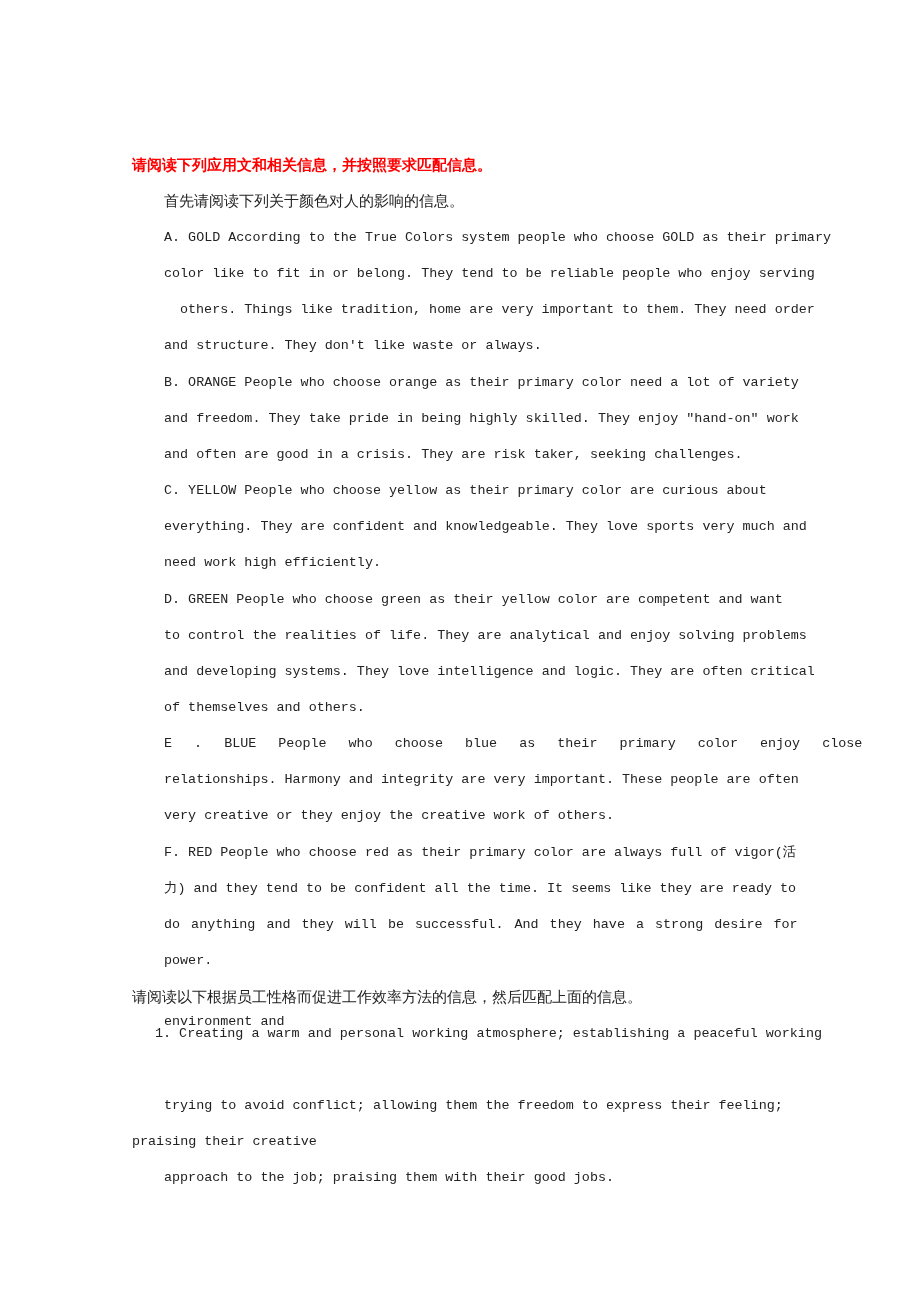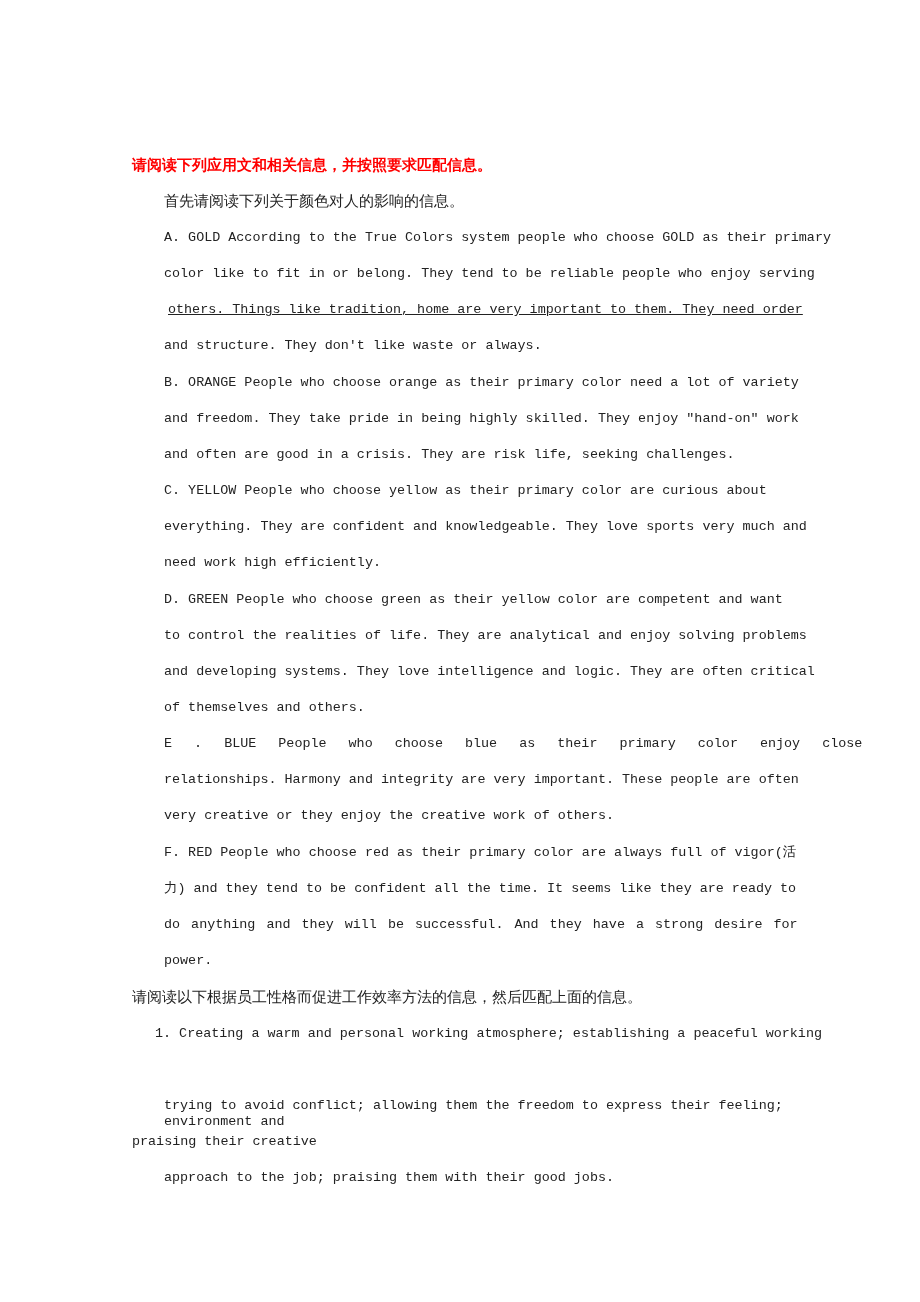--- a/index.html
+++ b/index.html
@@ -47,28 +47,28 @@
 <body>
 
 <div class="page">
 
   <div class="line cjk" style="left:164px; top:191px;">首先请阅读下列关于颜色对人的影响的信息。</div>
   <div class="line heading" style="left:132px; top:155px;">请阅读下列应用文和相关信息，并按照要求匹配信息。</div>
 
   <div>
     <div class="line" style="left:164px; top:228px;">A. GOLD According to the True Colors system people who choose GOLD as their primary</div>
     <div class="line" style="left:164px; top:264px;">color like to fit in or belong. They tend to be reliable people who enjoy serving</div>
-    <div class="line" style="left:168px; top:300px;text-decoration:underline;">others. Things like tradition, home are very important to them. They need order</div>
+    <div class="line" style="left:180px; top:300px;">others. Things like tradition, home are very important to them. They need order</div>
     <div class="line" style="left:164px; top:336px;">and structure. They don't like waste or always.</div>
   </div>
 
   <div>
     <div class="line" style="left:164px; top:373px;">B. ORANGE People who choose orange as their primary color need a lot of variety</div>
     <div class="line" style="left:164px; top:409px;">and freedom. They take pride in being highly skilled. They enjoy "hand-on" work</div>
-    <div class="line" style="left:164px; top:445px;">and often are good in a crisis. They are risk life, seeking challenges.</div>
+    <div class="line" style="left:164px; top:445px;">and often are good in a crisis. They are risk taker, seeking challenges.</div>
   </div>
 
   <div>
     <div class="line" style="left:164px; top:481px;">C. YELLOW People who choose yellow as their primary color are curious about</div>
     <div class="line" style="left:164px; top:517px;">everything. They are confident and knowledgeable. They love sports very much and</div>
     <div class="line" style="left:164px; top:553px;">need work high efficiently.</div>
   </div>
 
   <div>
     <div class="line" style="left:164px; top:590px;">D. GREEN People who choose green as their yellow color are competent and want</div>
@@ -87,19 +87,19 @@
     <div class="line" style="left:164px; top:843px;">F. RED People who choose red as their primary color are always full of vigor(活</div>
     <div class="line" style="left:164px; top:879px;">力) and they tend to be confident all the time. It seems like they are ready to</div>
     <div class="line" style="left:164px; top:915px; word-spacing:3px;">do anything and they will be successful. And they have a strong desire for</div>
     <div class="line" style="left:164px; top:951px;">power.</div>
   </div>
 
   <div class="line cjk" style="left:132px; top:987px;">请阅读以下根据员工性格而促进工作效率方法的信息，然后匹配上面的信息。</div>
 
   <div>
     <div class="line" style="left:132px; top:1024px;margin-left:23px;">1. Creating a warm and personal working atmosphere; establishing a peaceful working</div>
-    <div class="line" style="left:164px; top:1112px;">environment and</div>
+    <div class="line" style="left:164px; top:1012px;">environment and</div>
     <div class="line" style="left:164px; top:1096px;">trying to avoid conflict; allowing them the freedom to express their feeling;</div>
     <div class="line" style="left:132px; top:1132px;">praising their creative</div>
     <div class="line" style="left:164px; top:1168px;">approach to the job; praising them with their good jobs.</div>
   </div>
 
 </div>
 
 </body></html>

